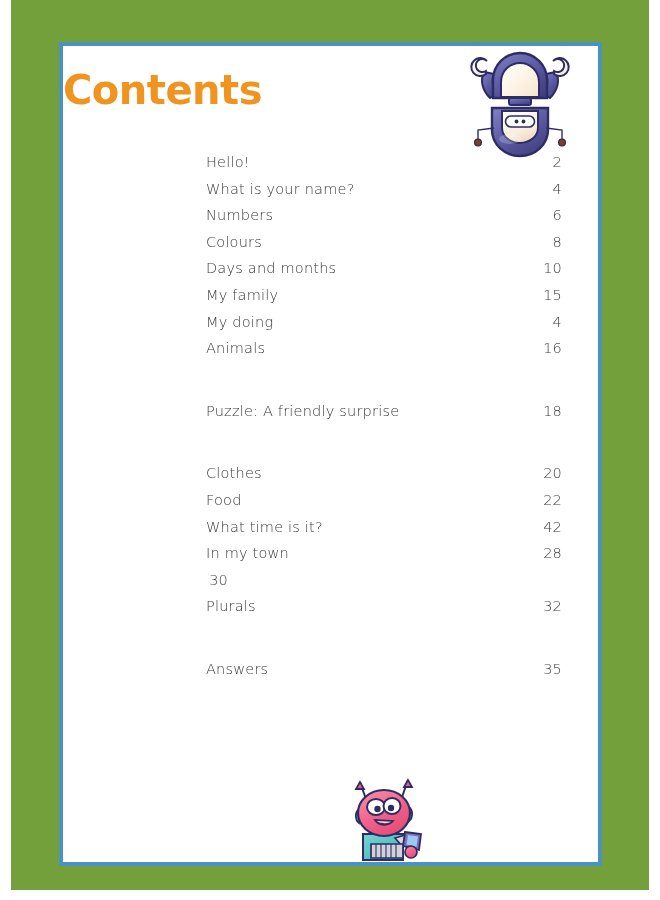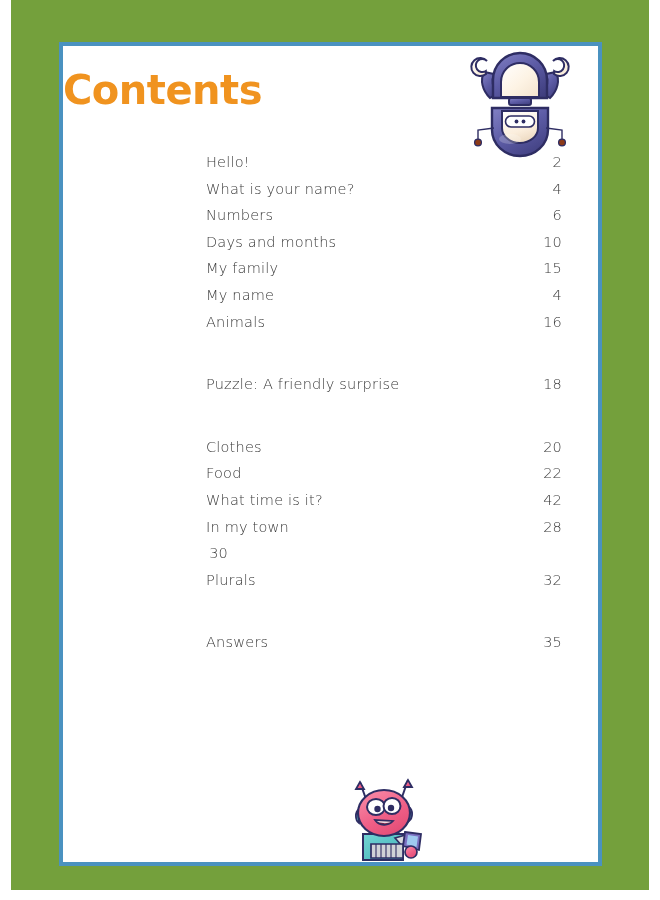--- a/index.html
+++ b/index.html
@@ -182,29 +182,33 @@
       </div>
       <div class="toc-row">
         <span class="toc-title">What is your name?</span>
         <span class="toc-page">4</span>
       </div>
       <div class="toc-row">
         <span class="toc-title">Numbers</span>
         <span class="toc-page">6</span>
       </div>
       <div class="toc-row">
+        <span class="toc-title">Colours</span>
+        <span class="toc-page">8</span>
+      </div>
+      <div class="toc-row">
         <span class="toc-title">Days and months</span>
         <span class="toc-page">10</span>
       </div>
       <div class="toc-row">
         <span class="toc-title">My family</span>
         <span class="toc-page">15</span>
       </div>
       <div class="toc-row">
-        <span class="toc-title">My name</span>
+        <span class="toc-title">My doing</span>
         <span class="toc-page">4</span>
       </div>
       <div class="toc-row">
         <span class="toc-title">Animals</span>
         <span class="toc-page">16</span>
       </div>
     </div>
 
     <div class="toc-group">
       <div class="toc-row">

